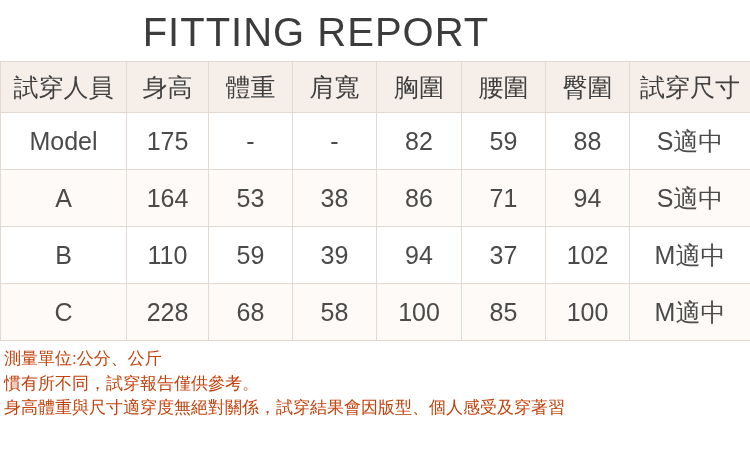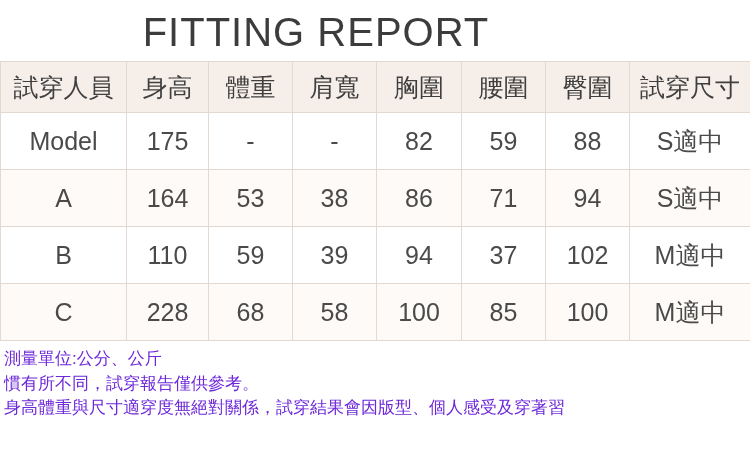--- a/index.html
+++ b/index.html
@@ -64,21 +64,21 @@
   col.c-s    { width: 84px; }
   col.c-b    { width: 85px; }
   col.c-wa   { width: 84px; }
   col.c-hip  { width: 84px; }
   col.c-size { width: 121px; }
 
   .notes {
     padding: 6px 4px 0 4px;
     font-size: 17px;
     line-height: 1.45;
-    color: #6d28d9;
+    color: #c2410c;
   }
   .notes div { white-space: pre-wrap; }
 </style>
 </head>
 <body>
 
 <div class="page">
 
   <h1 class="title">FITTING REPORT</h1>
 

